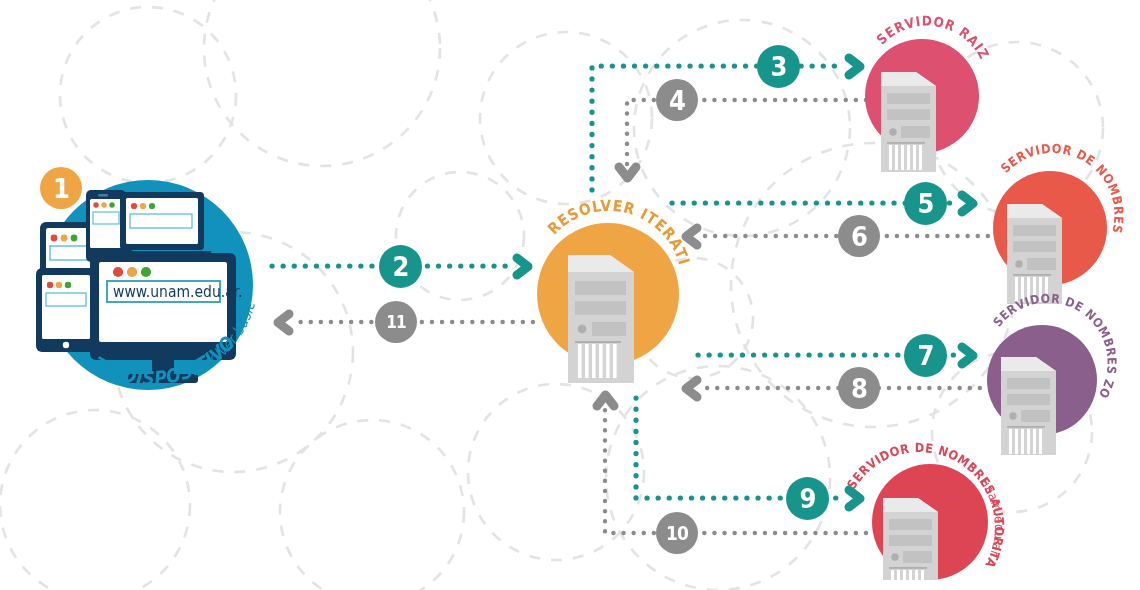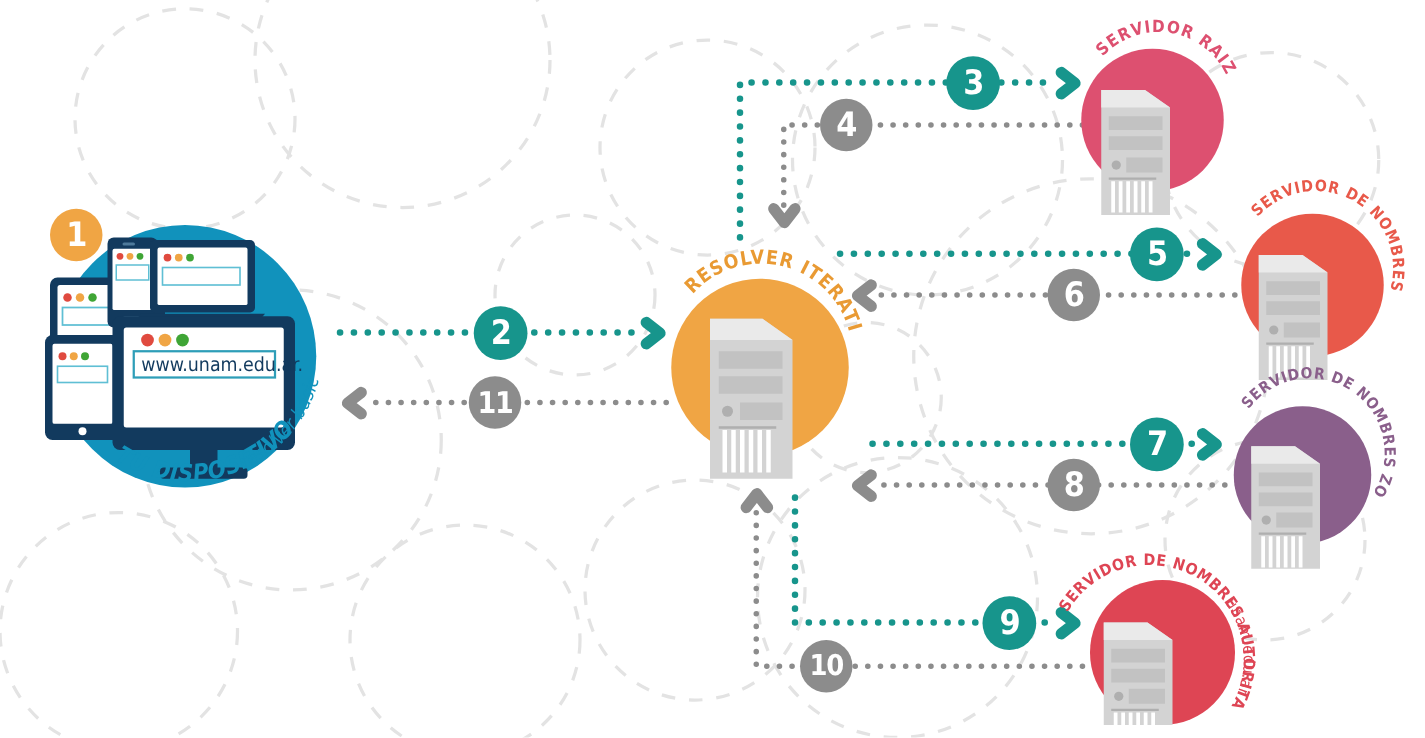--- a/index.html
+++ b/index.html
@@ -324,17 +324,17 @@
   <div class="badge teal" style="left:904px; top:182px; width:43px; height:43px; font-size:27px;">5</div>
 
   <div class="badge grey" style="left:838px; top:215px; width:42px; height:42px; font-size:27px;">6</div>
 
   <div class="badge teal" style="left:904px; top:334px; width:43px; height:43px; font-size:27px;">7</div>
 
   <div class="badge grey" style="left:838px; top:367px; width:42px; height:42px; font-size:27px;">8</div>
 
   <div class="badge teal" style="left:786px; top:477px; width:43px; height:43px; font-size:27px;">9</div>
 
-  <div class="badge grey" style="left:640px; top:512px; width:42px; height:42px; font-size:23px;">10</div>
-
-  <div class="badge grey" style="left:375px; top:301px; width:42px; height:42px; font-size:24px;">11</div>
+  <div class="badge grey" style="left:656px; top:512px; width:42px; height:42px; font-size:19px;">10</div>
+
+  <div class="badge grey" style="left:375px; top:301px; width:42px; height:42px; font-size:17px;">11</div>
 
 </div>
 
 </body></html>

